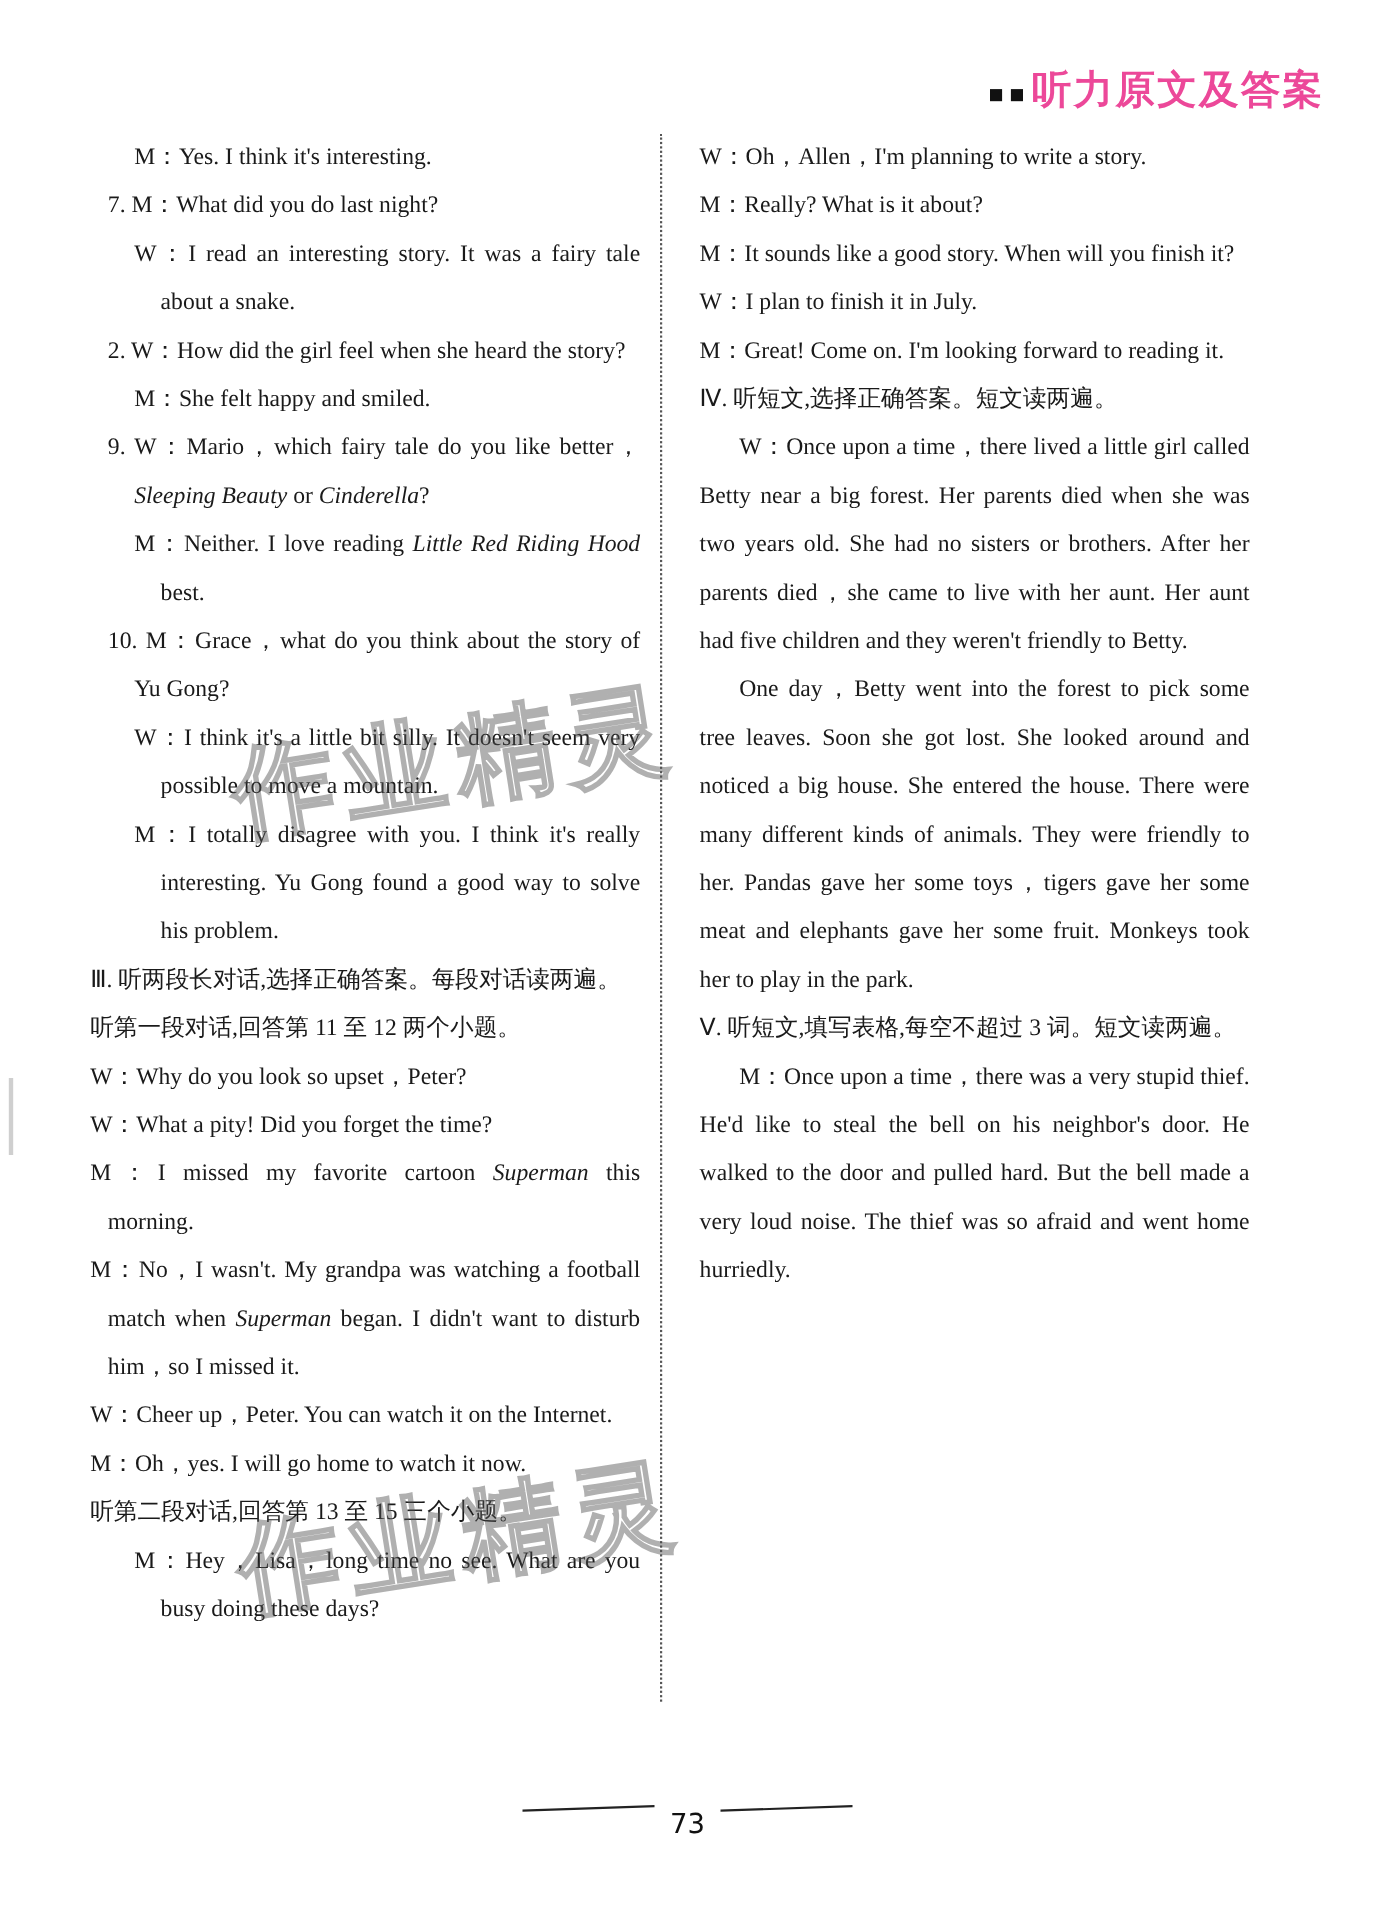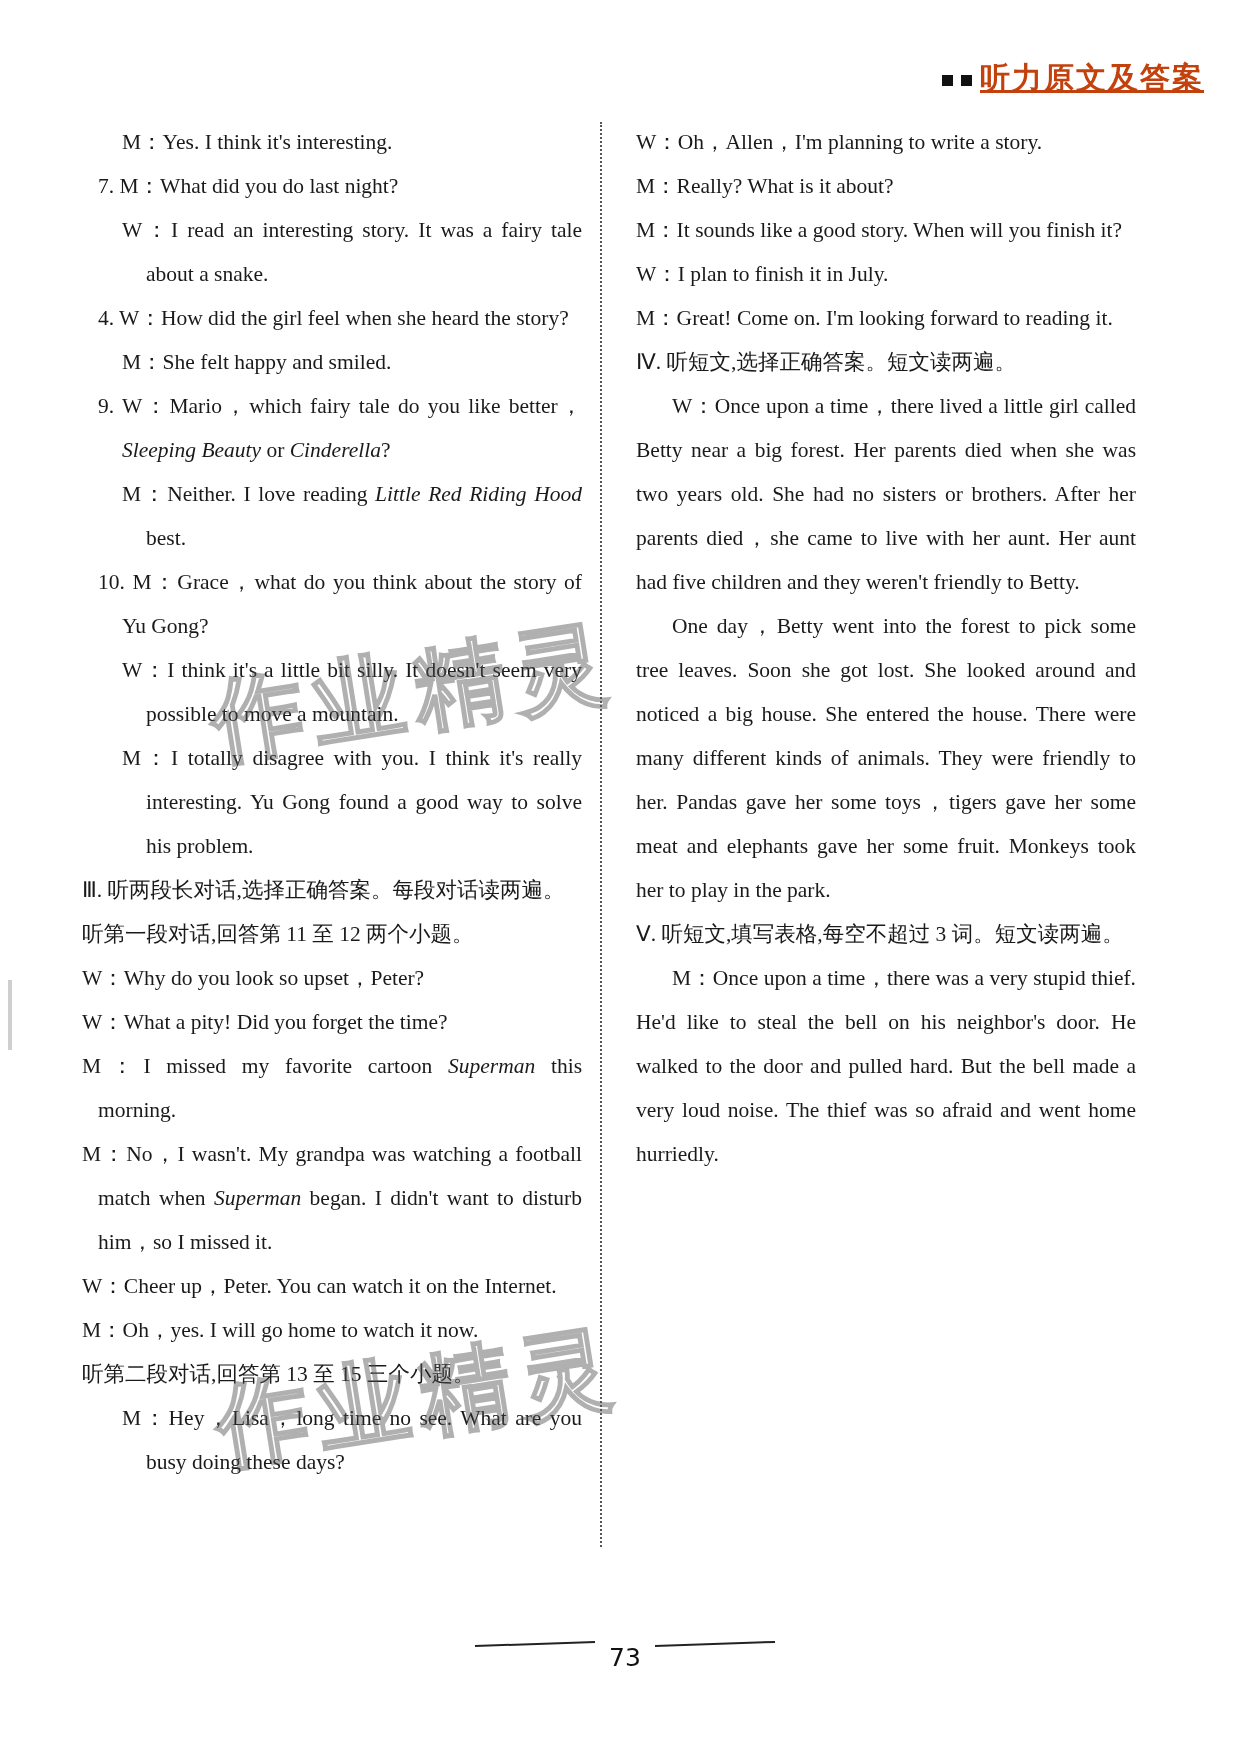--- a/index.html
+++ b/index.html
@@ -34,24 +34,23 @@
     display: inline-block;
     width: 11px; height: 11px;
     background: #111;
     margin-right: 2px;
     position: relative;
     top: -2px;
   }
   .header .title {
     font-family: "DejaVu Sans", sans-serif;
     font-weight: bold;
-    font-size: 30px;
+    font-size: 36px;
     letter-spacing: 2px;
-    color: #c2410c;
-    text-decoration: underline;
+    color: #ec4899;
   }
   
   .cols {
     position: absolute;
     left: 66px;
     top: 120px;
     width: 1120px;
     height: 1480px;
   }
   .col {
@@ -175,21 +174,21 @@
     <span class="sq"></span>
     <span class="title">听力原文及答案</span>
   </div>
 
   <div class="cols">
     <div class="divider"></div>
     <div class="col col-left" id="colLeft">
         <p class="hang2">M：Yes. I think it's interesting.</p>
         <p class="hang">7. M：What did you do last night?</p>
         <p class="hang2">W：I read an interesting story. It was a fairy tale about a snake.</p>
-        <p class="hang">4. W：How did the girl feel when she heard the story?</p>
+        <p class="hang">2. W：How did the girl feel when she heard the story?</p>
         <p class="hang2">M：She felt happy and smiled.</p>
         <p class="hang">9. W：Mario，which fairy tale do you like better，<i>Sleeping Beauty</i> or <i>Cinderella</i>?</p>
         <p class="hang2">M：Neither. I love reading <i>Little Red Riding Hood</i> best.</p>
         <p class="hang">10. M：Grace，what do you think about the story of Yu Gong?</p>
         <p class="hang2">W：I think it's a little bit silly. It doesn't seem very possible to move a mountain.</p>
         <p class="hang2">M：I totally disagree with you. I think it's really interesting. Yu Gong found a good way to solve his problem.</p>
         <p class="roman">Ⅲ. 听两段长对话,选择正确答案。每段对话读两遍。</p>
         <p class="plain0">听第一段对话,回答第 11 至 12 两个小题。</p>
         <p class="plain">W：Why do you look so upset，Peter?</p>
         <p class="plain">W：What a pity! Did you forget the time?</p>

